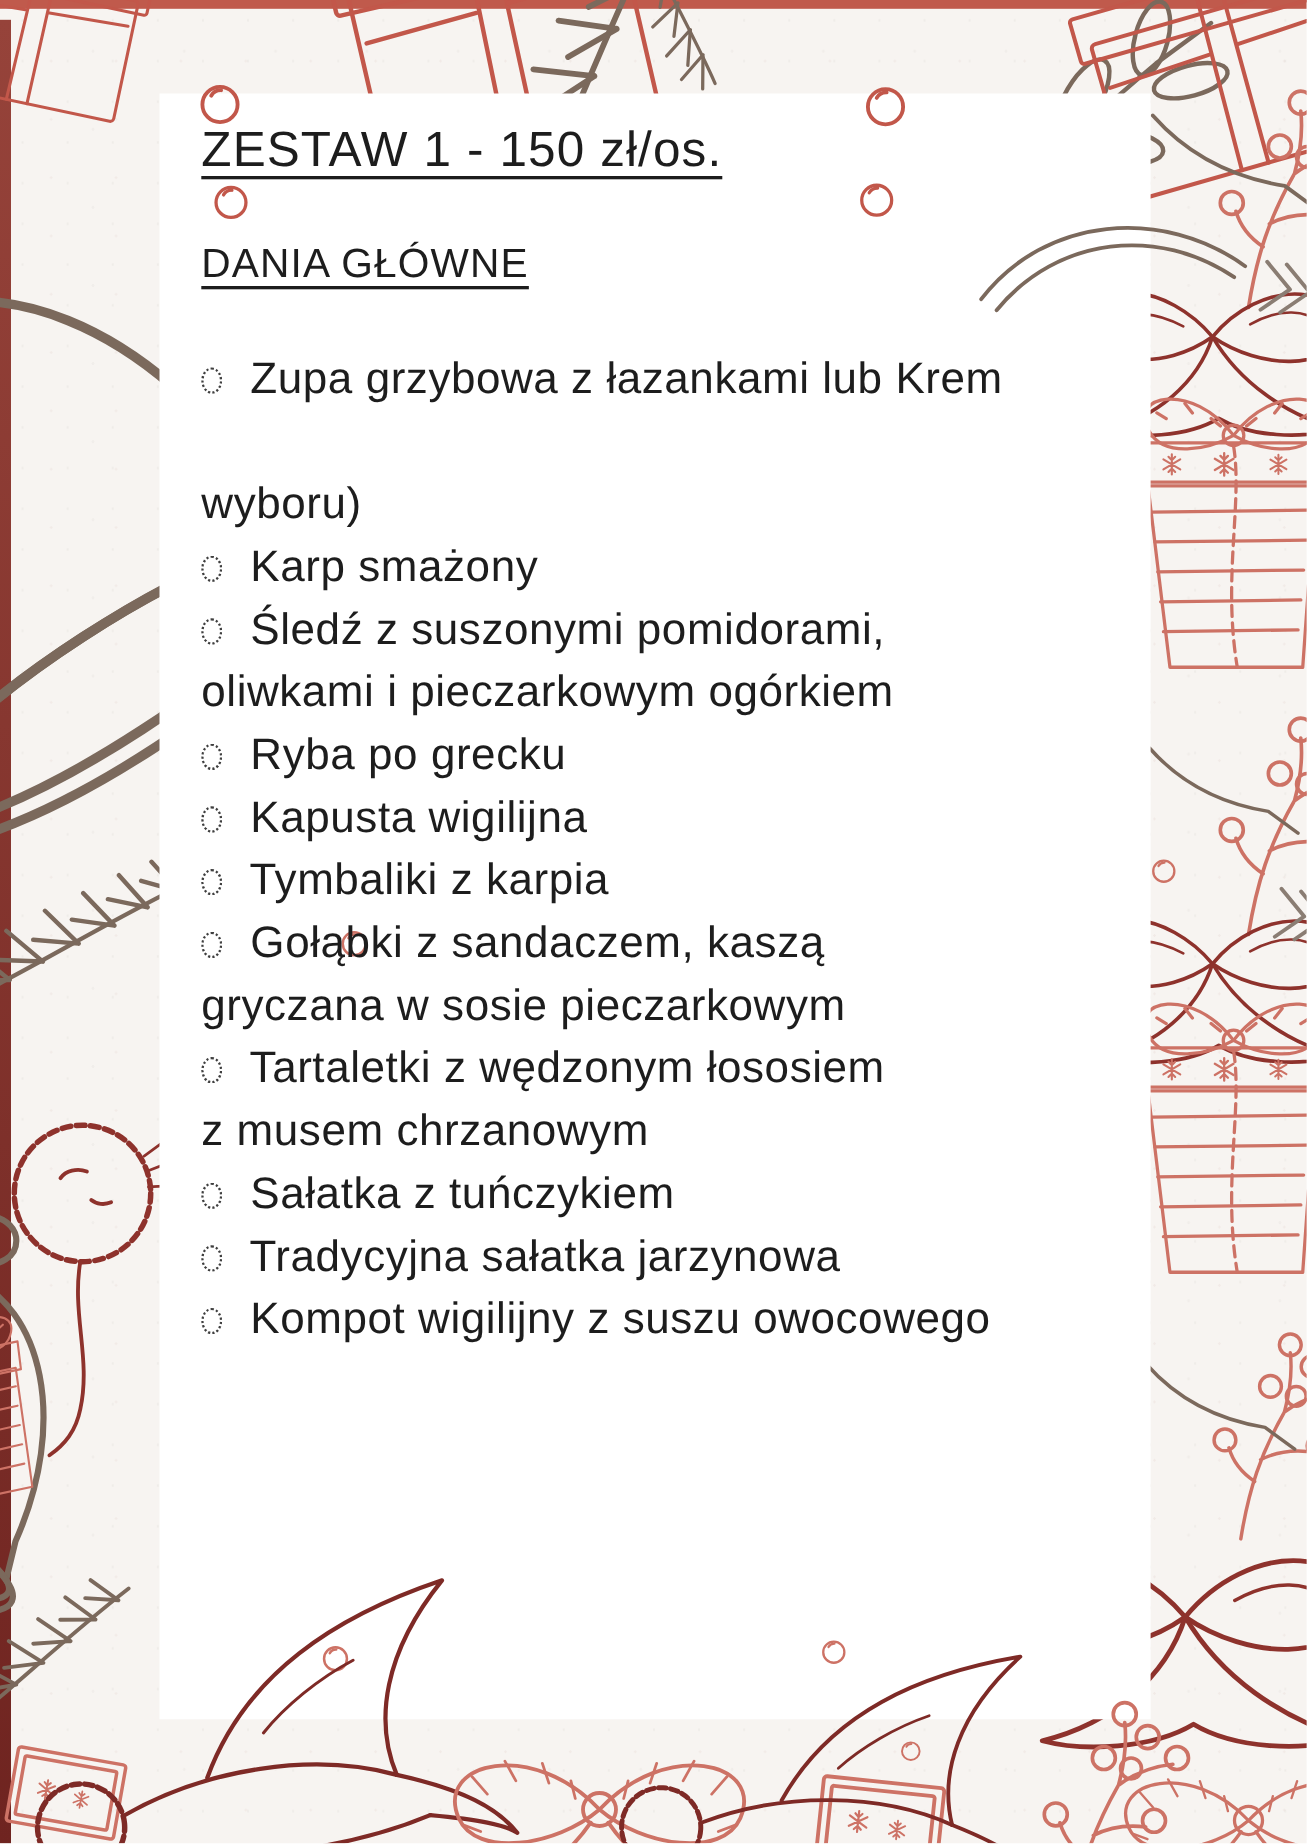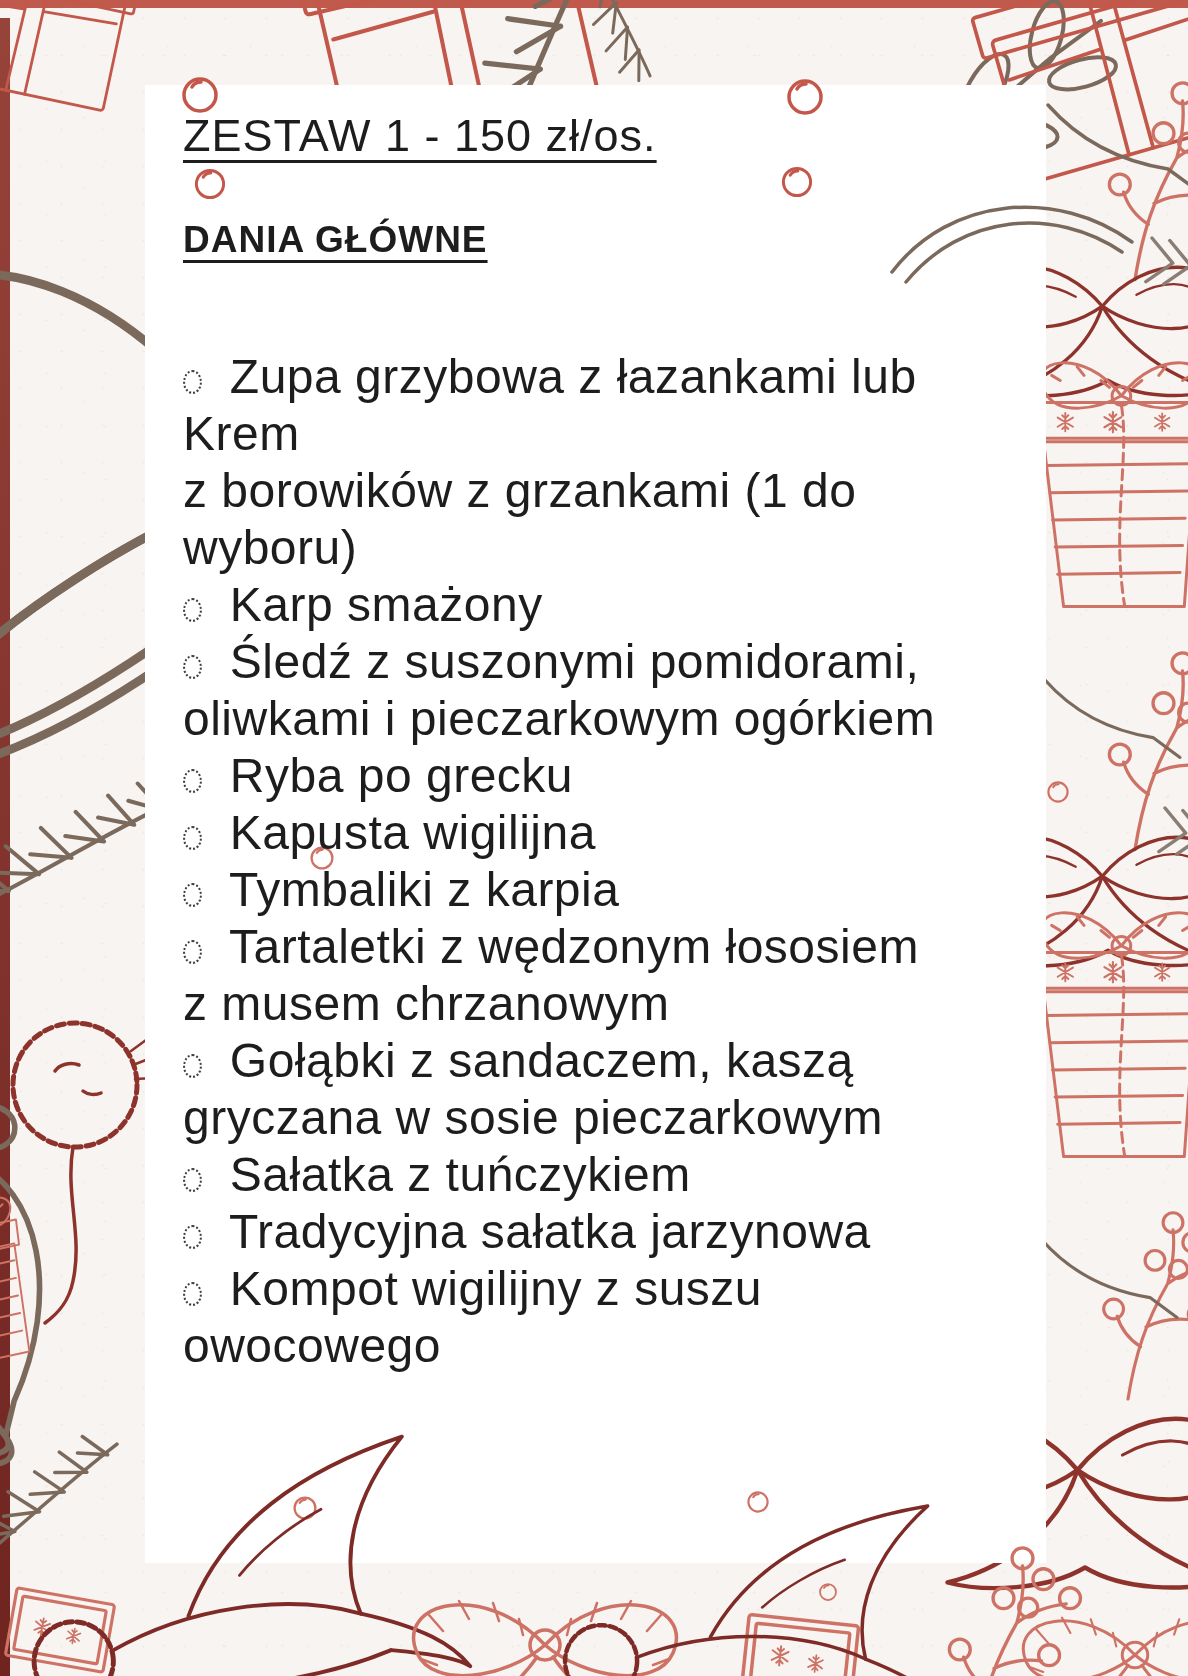--- a/index.html
+++ b/index.html
@@ -28,23 +28,23 @@
     color:#1d1d1d;
   }
   #page-title{
     margin:22px 0 0 0;font-size:45px;line-height:58px;font-weight:400;letter-spacing:1px;
     text-decoration:underline;text-decoration-thickness:3px;text-underline-offset:9px;
   }
   .section-heading{
     font-size:37px;line-height:46px;letter-spacing:1px;
     text-decoration:underline;text-decoration-thickness:2.5px;text-underline-offset:8px;
   }
-  .section:first-child .section-heading{margin:52px 0 85px 0;font-weight:bold;}
+  .section:first-child .section-heading{margin:52px 0 53px 0;}
   .section:not(:first-child) .section-heading{margin:32px 0 47px 0;}
-  .item{margin:0;font-size:48px;line-height:57px;letter-spacing:0.5px;}
+  .item{margin:0;font-size:40px;line-height:57px;letter-spacing:0.5px;}
   .bullet{
     display:inline-block;width:15px;height:20px;border:2.5px dotted #3f3f3f;
     border-radius:50%;margin-right:14px;transform:translateY(1px);
   }
 </style>
 </head>
 <body>
 
 <div id="stage">
 
@@ -204,30 +204,30 @@
     <use href="#hat" class="c-maroon" transform="translate(770,1648) rotate(3)"></use>
     <use href="#berrybranch" class="c-salmon" transform="translate(975,1640) scale(0.95)"></use>
     <use href="#candybow" class="c-salmon" transform="translate(1135,1655) scale(0.85)"></use>
   </svg>
 
   <div id="content">
     <h1 id="page-title">ZESTAW 1 - 150 zł/os.</h1>
     <div id="menu-sections">
         <div class="section">
           <div class="section-heading">DANIA GŁÓWNE</div>
-          <p class="item"><span class="bullet"></span><span> Zupa grzybowa z łazankami lub Krem</span><br><span>z borowików z grzankami (1 do</span><br><span>wyboru)</span></p>
+          <p class="item"><span class="bullet"></span><span> Zupa grzybowa z łazankami lub Krem</span><br><br><span>wyboru)</span></p>
         </div>
         <div class="section">
           <p class="item"><span class="bullet"></span><span> Karp smażony</span></p>
           <p class="item"><span class="bullet"></span><span> Śledź z suszonymi pomidorami,</span><br><span>oliwkami i pieczarkowym ogórkiem</span></p>
           <p class="item"><span class="bullet"></span><span> Ryba po grecku</span></p>
           <p class="item"><span class="bullet"></span><span> Kapusta wigilijna</span></p>
           <p class="item"><span class="bullet"></span><span> Tymbaliki z karpia</span></p>
+          <p class="item"><span class="bullet"></span><span> Gołąbki z sandaczem, kaszą</span><br><span>gryczana w sosie pieczarkowym</span></p>
           <p class="item"><span class="bullet"></span><span> Tartaletki z wędzonym łososiem</span><br><span>z musem chrzanowym</span></p>
-          <p class="item"><span class="bullet"></span><span> Gołąbki z sandaczem, kaszą</span><br><span>gryczana w sosie pieczarkowym</span></p>
           <p class="item"><span class="bullet"></span><span> Sałatka z tuńczykiem</span></p>
           <p class="item"><span class="bullet"></span><span> Tradycyjna sałatka jarzynowa</span></p>
           <p class="item"><span class="bullet"></span><span> Kompot wigilijny z suszu owocowego</span></p>
         </div>
       </div>
   </div>
 
 </div>
 
 </body></html>

